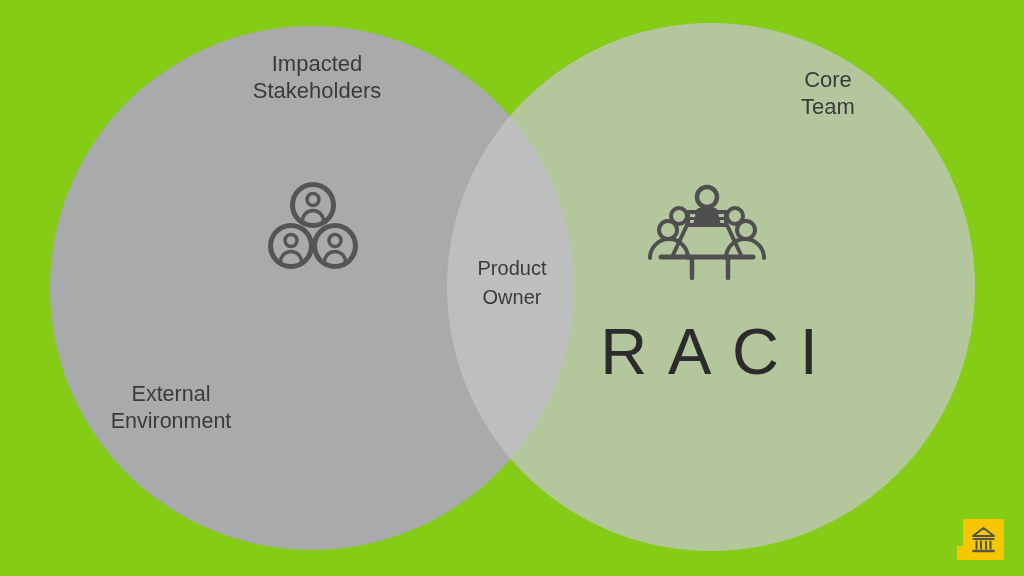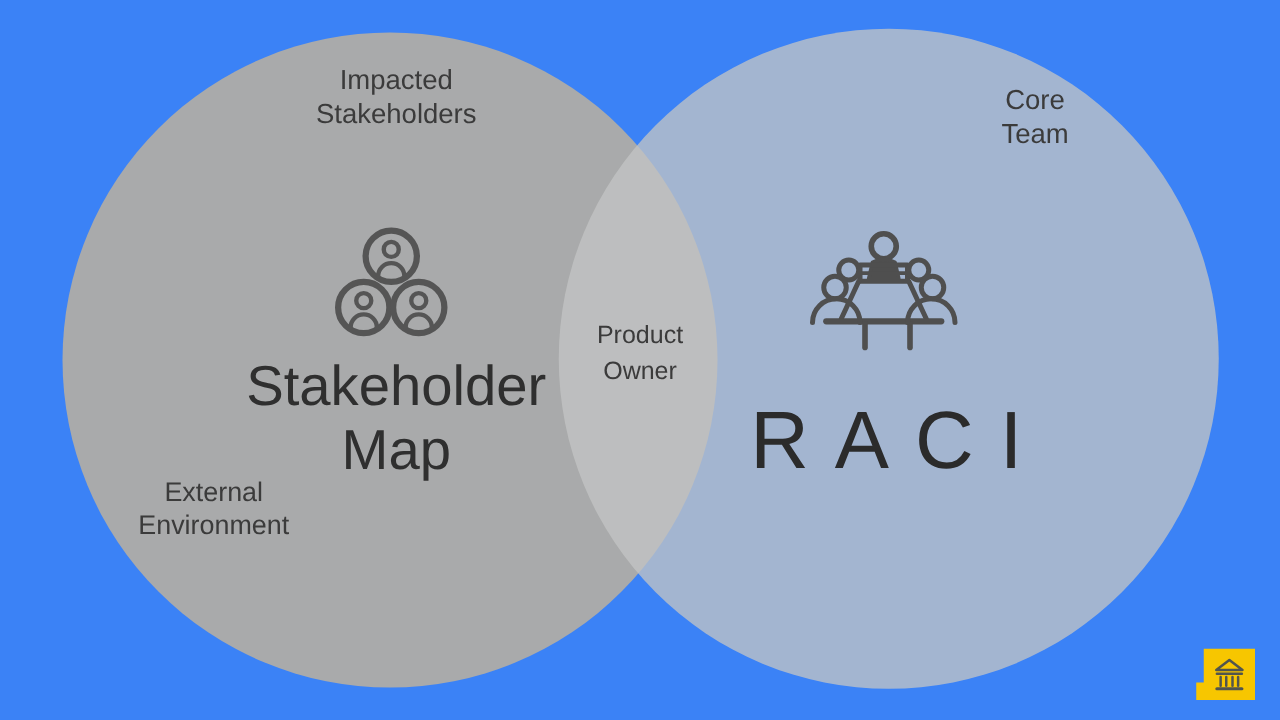--- a/index.html
+++ b/index.html
@@ -1,20 +1,20 @@
 <!DOCTYPE html>
 <html><head>
 <meta charset="utf-8">
 <style>
   html,body{margin:0;padding:0;}
   body{
     width:1024px;height:576px;background:#ffffff;overflow:hidden;
     font-family:"Liberation Sans", sans-serif;
   }
-  .stage{position:relative;width:1024px;height:576px;background:#3b82f6;}
+  .stage{position:relative;width:1024px;height:576px;background:#84cc16;}
   .venn-svg{position:absolute;left:0;top:0;}
   .vlabel{
     position:absolute;transform:translate(-50%,-50%);
     white-space:pre-line;text-align:center;
     color:#3b3b3b;font-weight:500;
     font-size:22px;line-height:27px;
   }
   .vlabel.small{font-size:21.5px;line-height:26.5px;}
   .vlabel.title-left{
     font-size:45px;line-height:51px;font-weight:500;color:#2f2f2f;
@@ -89,22 +89,20 @@
       </g>
     </g>
   </svg>
 
   <div class="vlabel" style="left:317px;top:77px;">Impacted
 Stakeholders</div>
 
   <div class="vlabel" style="left:828px;top:93px;">Core
 Team</div>
 
-  <div class="vlabel title-left" style="left:317px;top:334px;">Stakeholder
-Map</div>
 
   <div class="vlabel" style="left:512px;top:283px;font-size:20px;line-height:29px;">Product
 Owner</div>
 
   <div class="vlabel small" style="left:171px;top:407px;">External
 Environment</div>
 
 
   <div class="vlabel title-right" style="left:709px;top:324px;">RACI</div>
 

